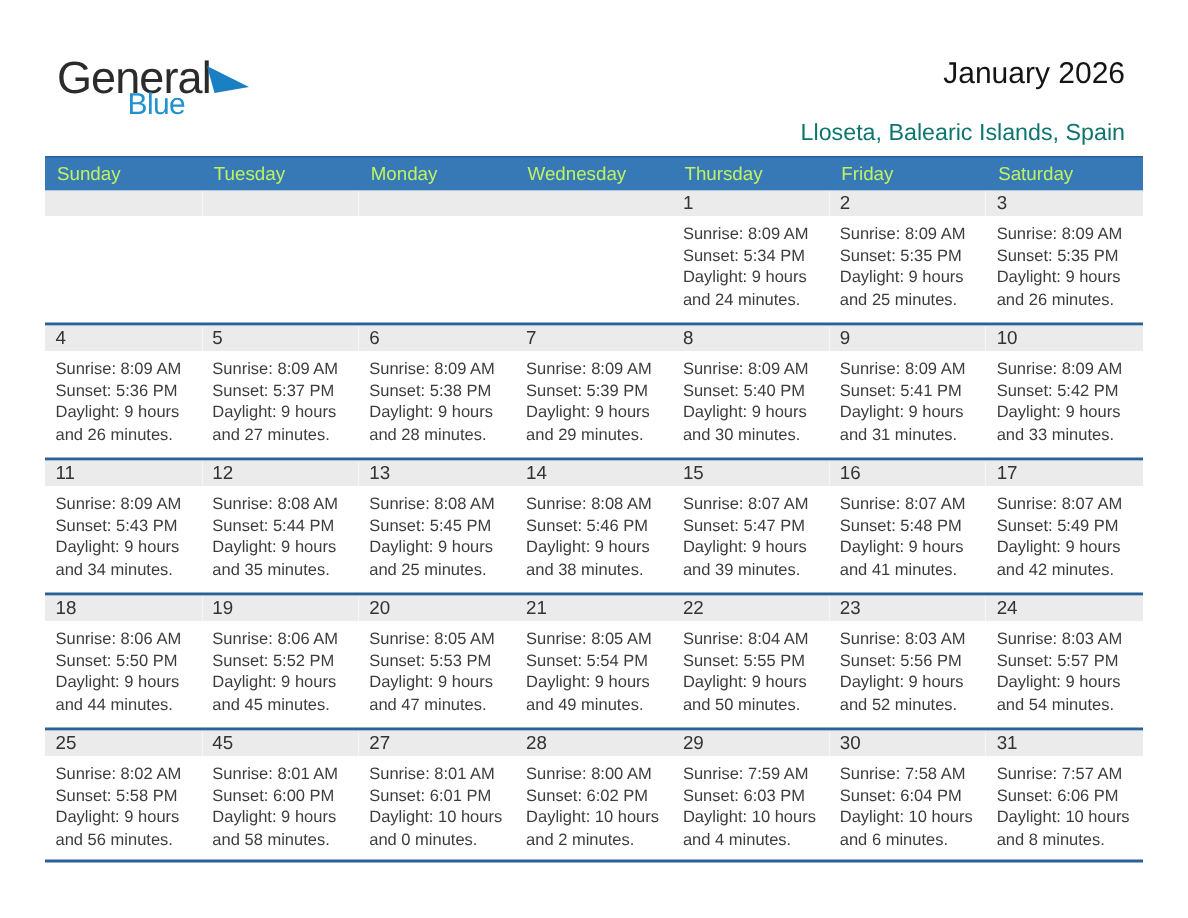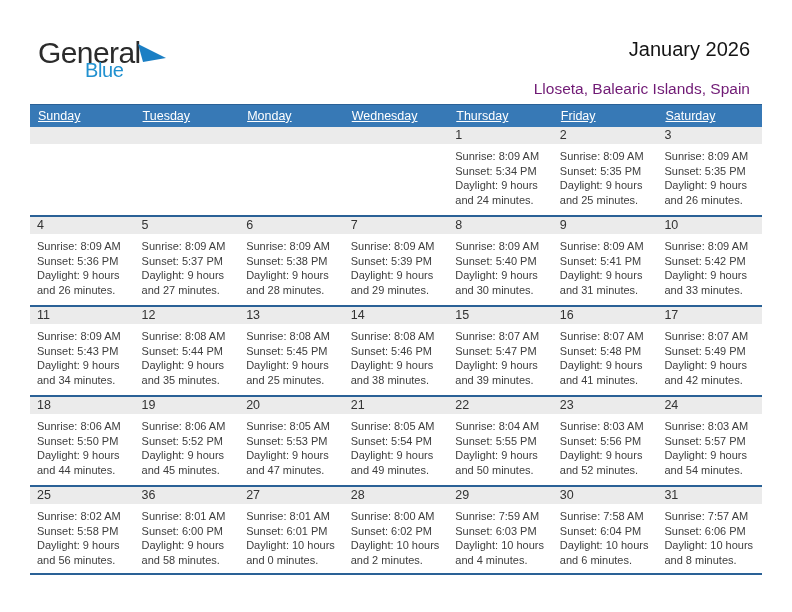--- a/index.html
+++ b/index.html
@@ -20,32 +20,32 @@
 
   
   .logo{position:absolute;left:38px;top:42px;}
   .logo-top{display:flex;align-items:flex-start;}
   .logo-general{font-size:30px;line-height:22px;color:#2b2b2b;letter-spacing:-0.6px;}
   .logo-tri{margin-left:-3px;margin-top:1px;}
   .logo-blue{font-size:20px;line-height:20px;color:var(--c-logo-blue);margin-left:47px;margin-top:-4px;letter-spacing:-0.4px;}
 
   
   .title{position:absolute;top:38px;right:42px;font-size:20px;color:#141414;}
-  .subtitle{position:absolute;top:80px;right:42px;font-size:15.5px;color:#701a75;}
+  .subtitle{position:absolute;top:80px;right:42px;font-size:15.5px;color:#0f766e;}
 
   
   .cal{position:absolute;left:30px;top:104px;width:732px;}
   .cal-head{
     display:grid;grid-template-columns:repeat(7,1fr);
     background:var(--c-header);border-top:1px solid var(--c-line);
     height:23px;
   }
   .hcell{
-    color:#ffffff;font-size:12.5px;line-height:22px;padding-left:8px;
-    overflow:hidden;white-space:nowrap;text-decoration:underline;
+    color:#bef264;font-size:12.5px;line-height:22px;padding-left:8px;
+    overflow:hidden;white-space:nowrap;
   }
   .week{
     display:grid;grid-template-columns:repeat(7,1fr);
     height:90px;border-top:2px solid var(--c-line);
   }
   .week.first{height:88px;border-top:none;}
   .week.last{border-bottom:2px solid var(--c-line);}
   .cell{overflow:hidden;}
   .band{background:var(--c-band);height:17px;}
   .dnum{display:block;font-size:12.5px;line-height:17px;color:#333333;padding-left:7px;}
@@ -384,21 +384,21 @@
             </div>
             <div class="cbody">
               <div class="ln">Sunrise: 8:02 AM</div>
               <div class="ln">Sunset: 5:58 PM</div>
               <div class="ln">Daylight: 9 hours</div>
               <div class="ln">and 56 minutes.</div>
             </div>
           </div>
           <div class="cell">
             <div class="band">
-              <span class="dnum">36</span>
+              <span class="dnum">45</span>
             </div>
             <div class="cbody">
               <div class="ln">Sunrise: 8:01 AM</div>
               <div class="ln">Sunset: 6:00 PM</div>
               <div class="ln">Daylight: 9 hours</div>
               <div class="ln">and 58 minutes.</div>
             </div>
           </div>
           <div class="cell">
             <div class="band">

